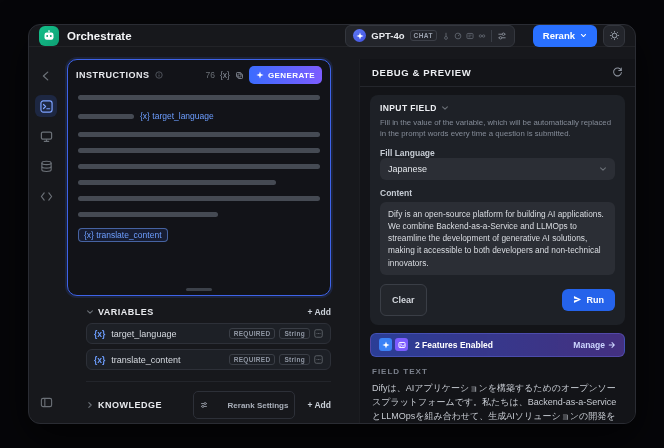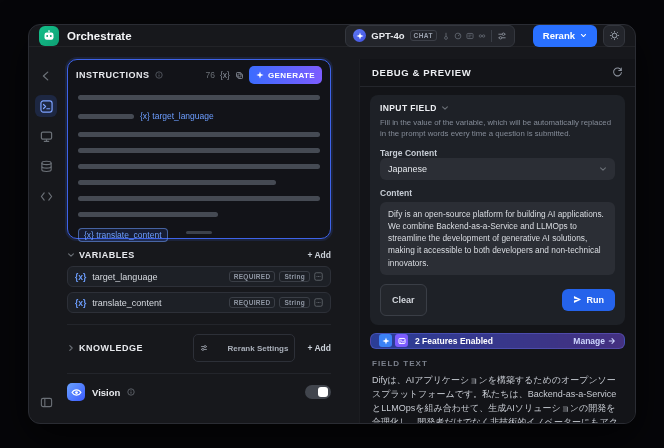--- a/index.html
+++ b/index.html
@@ -65,21 +65,21 @@
   }
   .rail-ic{
     width:22px; height:22px; border-radius:6px; color:#6b7077;
     display:flex; align-items:center; justify-content:center; cursor:pointer;
   }
   .rail-ic.active{ background:rgba(62,109,244,.18); color:#7da2ff; }
   .rail-bottom{ margin-top:auto; }
   
   .left-col{ position:absolute; left:38px; top:34px; width:264px; bottom:0; }
   .instructions{
-    height:180px; background:#121318; border:1px solid #3e63e8; border-radius:10px;
+    height:237px; background:#121318; border:1px solid #3e63e8; border-radius:10px;
     box-shadow:0 0 0 2px rgba(62,99,232,.15); position:relative; cursor:text;
   }
   .ins-head{ display:flex; align-items:center; padding:6px 8px 2px; gap:5px; }
   .ins-title{ font-size:9px; font-weight:700; letter-spacing:.5px; color:#e8eaee; }
   .ins-head .icon-info{ color:#5d626b; display:flex; }
   .ins-count{ margin-left:auto; font-size:8.5px; color:#6b7077; }
   .ins-tool{ color:#8b919c; font-size:8.5px; display:flex; align-items:center; cursor:pointer; }
   .generate-btn{
     height:18px; display:flex; align-items:center; gap:4px; padding:0 7px;
     border:none; border-radius:5px; cursor:pointer; font-family:inherit;
@@ -92,21 +92,21 @@
   .tok-inline{ font-size:8.5px; color:#6d9eff; white-space:nowrap; }
   .tok-badge{
     display:inline-block; font-size:8.5px; color:#6d9eff;
     border:1px solid rgba(109,158,255,.55); background:rgba(62,109,244,.12);
     border-radius:4px; padding:1px 5px;
   }
   .drag-handle{
     position:absolute; bottom:4px; left:50%; transform:translateX(-50%);
     width:26px; height:3px; border-radius:2px; background:#3c414a; cursor:ns-resize;
   }
-  .section{ margin-top:11px; }
+  .section{ margin-top:11px;margin-left:19px; }
   .sec-head{ display:flex; align-items:center; gap:4px; }
   .sec-title{ font-size:9px; font-weight:700; letter-spacing:.5px; color:#e8eaee; }
   .sec-chev{ color:#6b7077; display:flex; }
   .add-btn{
     margin-left:auto; background:none; border:none; color:#cbd1d9;
     font-size:8.5px; font-weight:700; cursor:pointer; font-family:inherit;
   }
   .var-rows{ margin-top:6px; display:flex; flex-direction:column; gap:5px; }
   .var-row{
     height:21px; background:#1d2026; border:1px solid #2d3038; border-radius:6px;
@@ -172,21 +172,21 @@
     height:32px; padding:0 11px; background:#23262c; border:1px solid #3a3e46;
     border-radius:6px; color:#d3d7dd; font-size:9px; font-weight:700;
     cursor:pointer; font-family:inherit;
   }
   .run-btn{
     height:22px; padding:0 11px; display:flex; align-items:center; gap:5px;
     background:#2563eb; border:none; border-radius:6px; color:#fff;
     font-size:9px; font-weight:700; cursor:pointer; font-family:inherit;
   }
   .feature-bar{
-    margin-top:8px; height:16px; border-radius:6px; padding:0 8px;
+    margin-top:8px; height:24px; border-radius:6px; padding:0 8px;
     display:flex; align-items:center; gap:5px;
     background:linear-gradient(90deg,rgba(64,96,255,.55),rgba(128,84,255,.45));
     border:1px solid rgba(120,130,255,.3); cursor:pointer;
   }
   .feat-chip{
     width:13px; height:13px; border-radius:3px; color:#fff;
     display:flex; align-items:center; justify-content:center;
   }
   .feat-chip.c1{ background:#3b82f6; }
   .feat-chip.c2{ background:#7c5cff; margin-left:-2px; }
@@ -472,21 +472,21 @@
       <div class="if-head">
         <span class="if-title">INPUT FIELD</span>
         <span class="sec-chev">
           <svg width="8" height="8" viewBox="0 0 10 10">
               <path d="M2 3.5 L5 6.5 L8 3.5" fill="none" stroke="currentColor" stroke-width="1.4" stroke-linecap="round" stroke-linejoin="round"></path>
             </svg>
         </span>
       </div>
       <div class="if-desc">Fill in the value of the variable, which will be automatically replaced in the prompt words every time a question is submitted.</div>
 
-      <div class="f-label">Targe Content</div>
+      <div class="f-label">Fill Language</div>
       <div class="select">
         <span class="select-value">Japanese</span>
         <span class="sec-chev">
           <svg width="8" height="8" viewBox="0 0 10 10">
               <path d="M2 3.5 L5 6.5 L8 3.5" fill="none" stroke="currentColor" stroke-width="1.4" stroke-linecap="round" stroke-linejoin="round"></path>
             </svg>
         </span>
       </div>
 
       <div class="f-label">Content</div>

